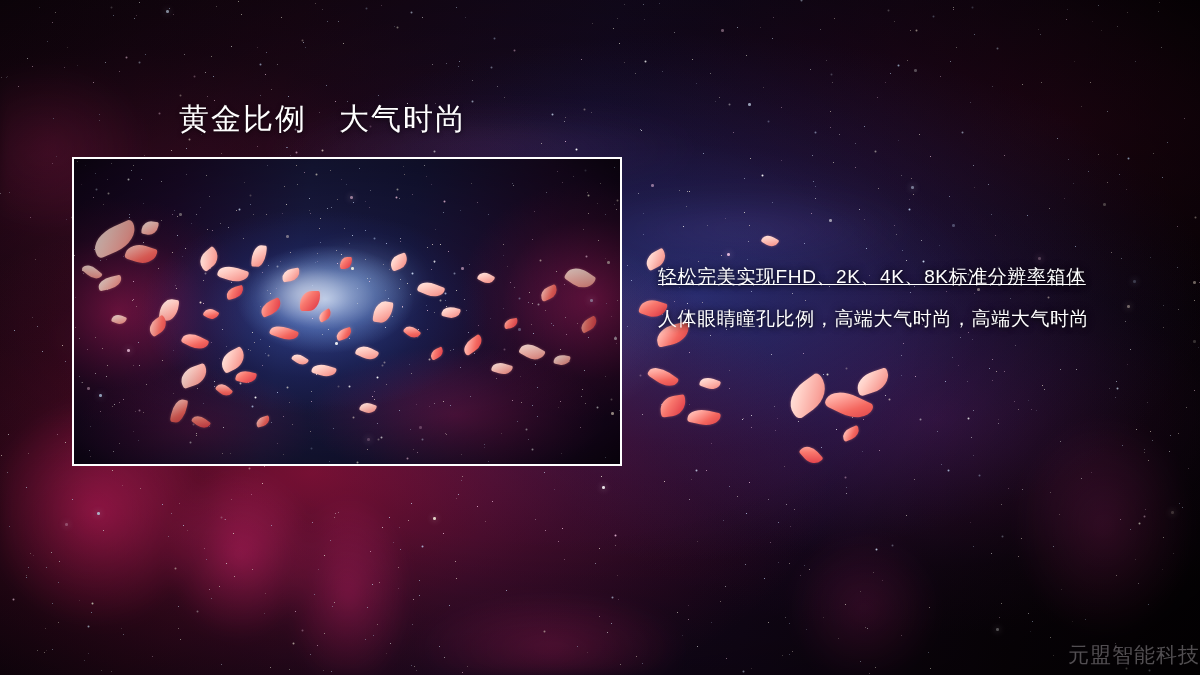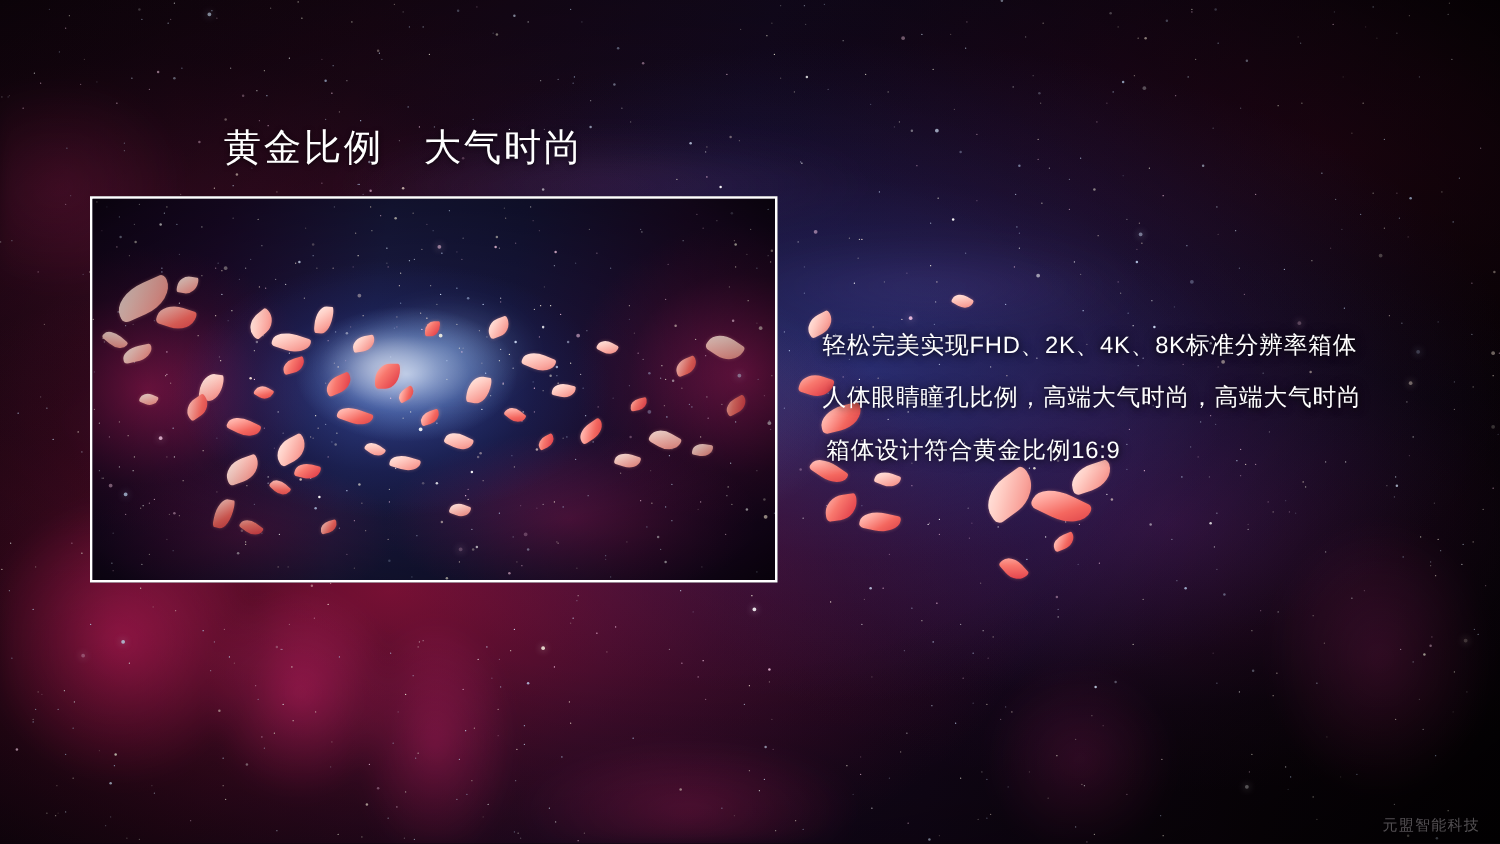--- a/index.html
+++ b/index.html
@@ -162,29 +162,29 @@
     width: 520px;
   }
   #body-copy .line {
     font-size: 19px;
     line-height: 42px;
     color: #ffffff;
     letter-spacing: 0.6px;
     white-space: pre;
     text-shadow: 0 1px 5px rgba(0,0,0,0.75), 0 0 10px rgba(0,0,0,0.45);
   }
-  #body-copy .line.indent-1 { padding-left: 0px; }
+  #body-copy .line.indent-1 { padding-left: 0px; text-decoration: underline; }
   #body-copy .line.indent-2 { padding-left: 0px; }
   #body-copy .line.indent-3 { padding-left: 3px; }
 
   #watermark {
     position: absolute;
-    right: 16px;
+    right: 0;
     bottom: 6px;
-    font-size: 12px;
+    font-size: 21px;
     letter-spacing: 1px;
     color: rgba(190,185,190,0.42);
     white-space: pre;
   }
 </style>
 </head>
 <body>
 
 <div id="slide">
 
@@ -271,18 +271,17 @@
         </div>
       <div class="inner-vignette"></div>
     </div>
   </div>
 
   <div id="slide-title">黄金比例　大气时尚</div>
 
   <div id="body-copy">
     <div class="line indent-1">轻松完美实现FHD、2K、4K、8K标准分辨率箱体</div>
     <div class="line indent-2">人体眼睛瞳孔比例，高端大气时尚，高端大气时尚</div>
-    <div class="line indent-3">箱体设计符合黄金比例16:9</div>
   </div>
 
   <div id="watermark">元盟智能科技</div>
 
 </div>
 
 </body></html>

